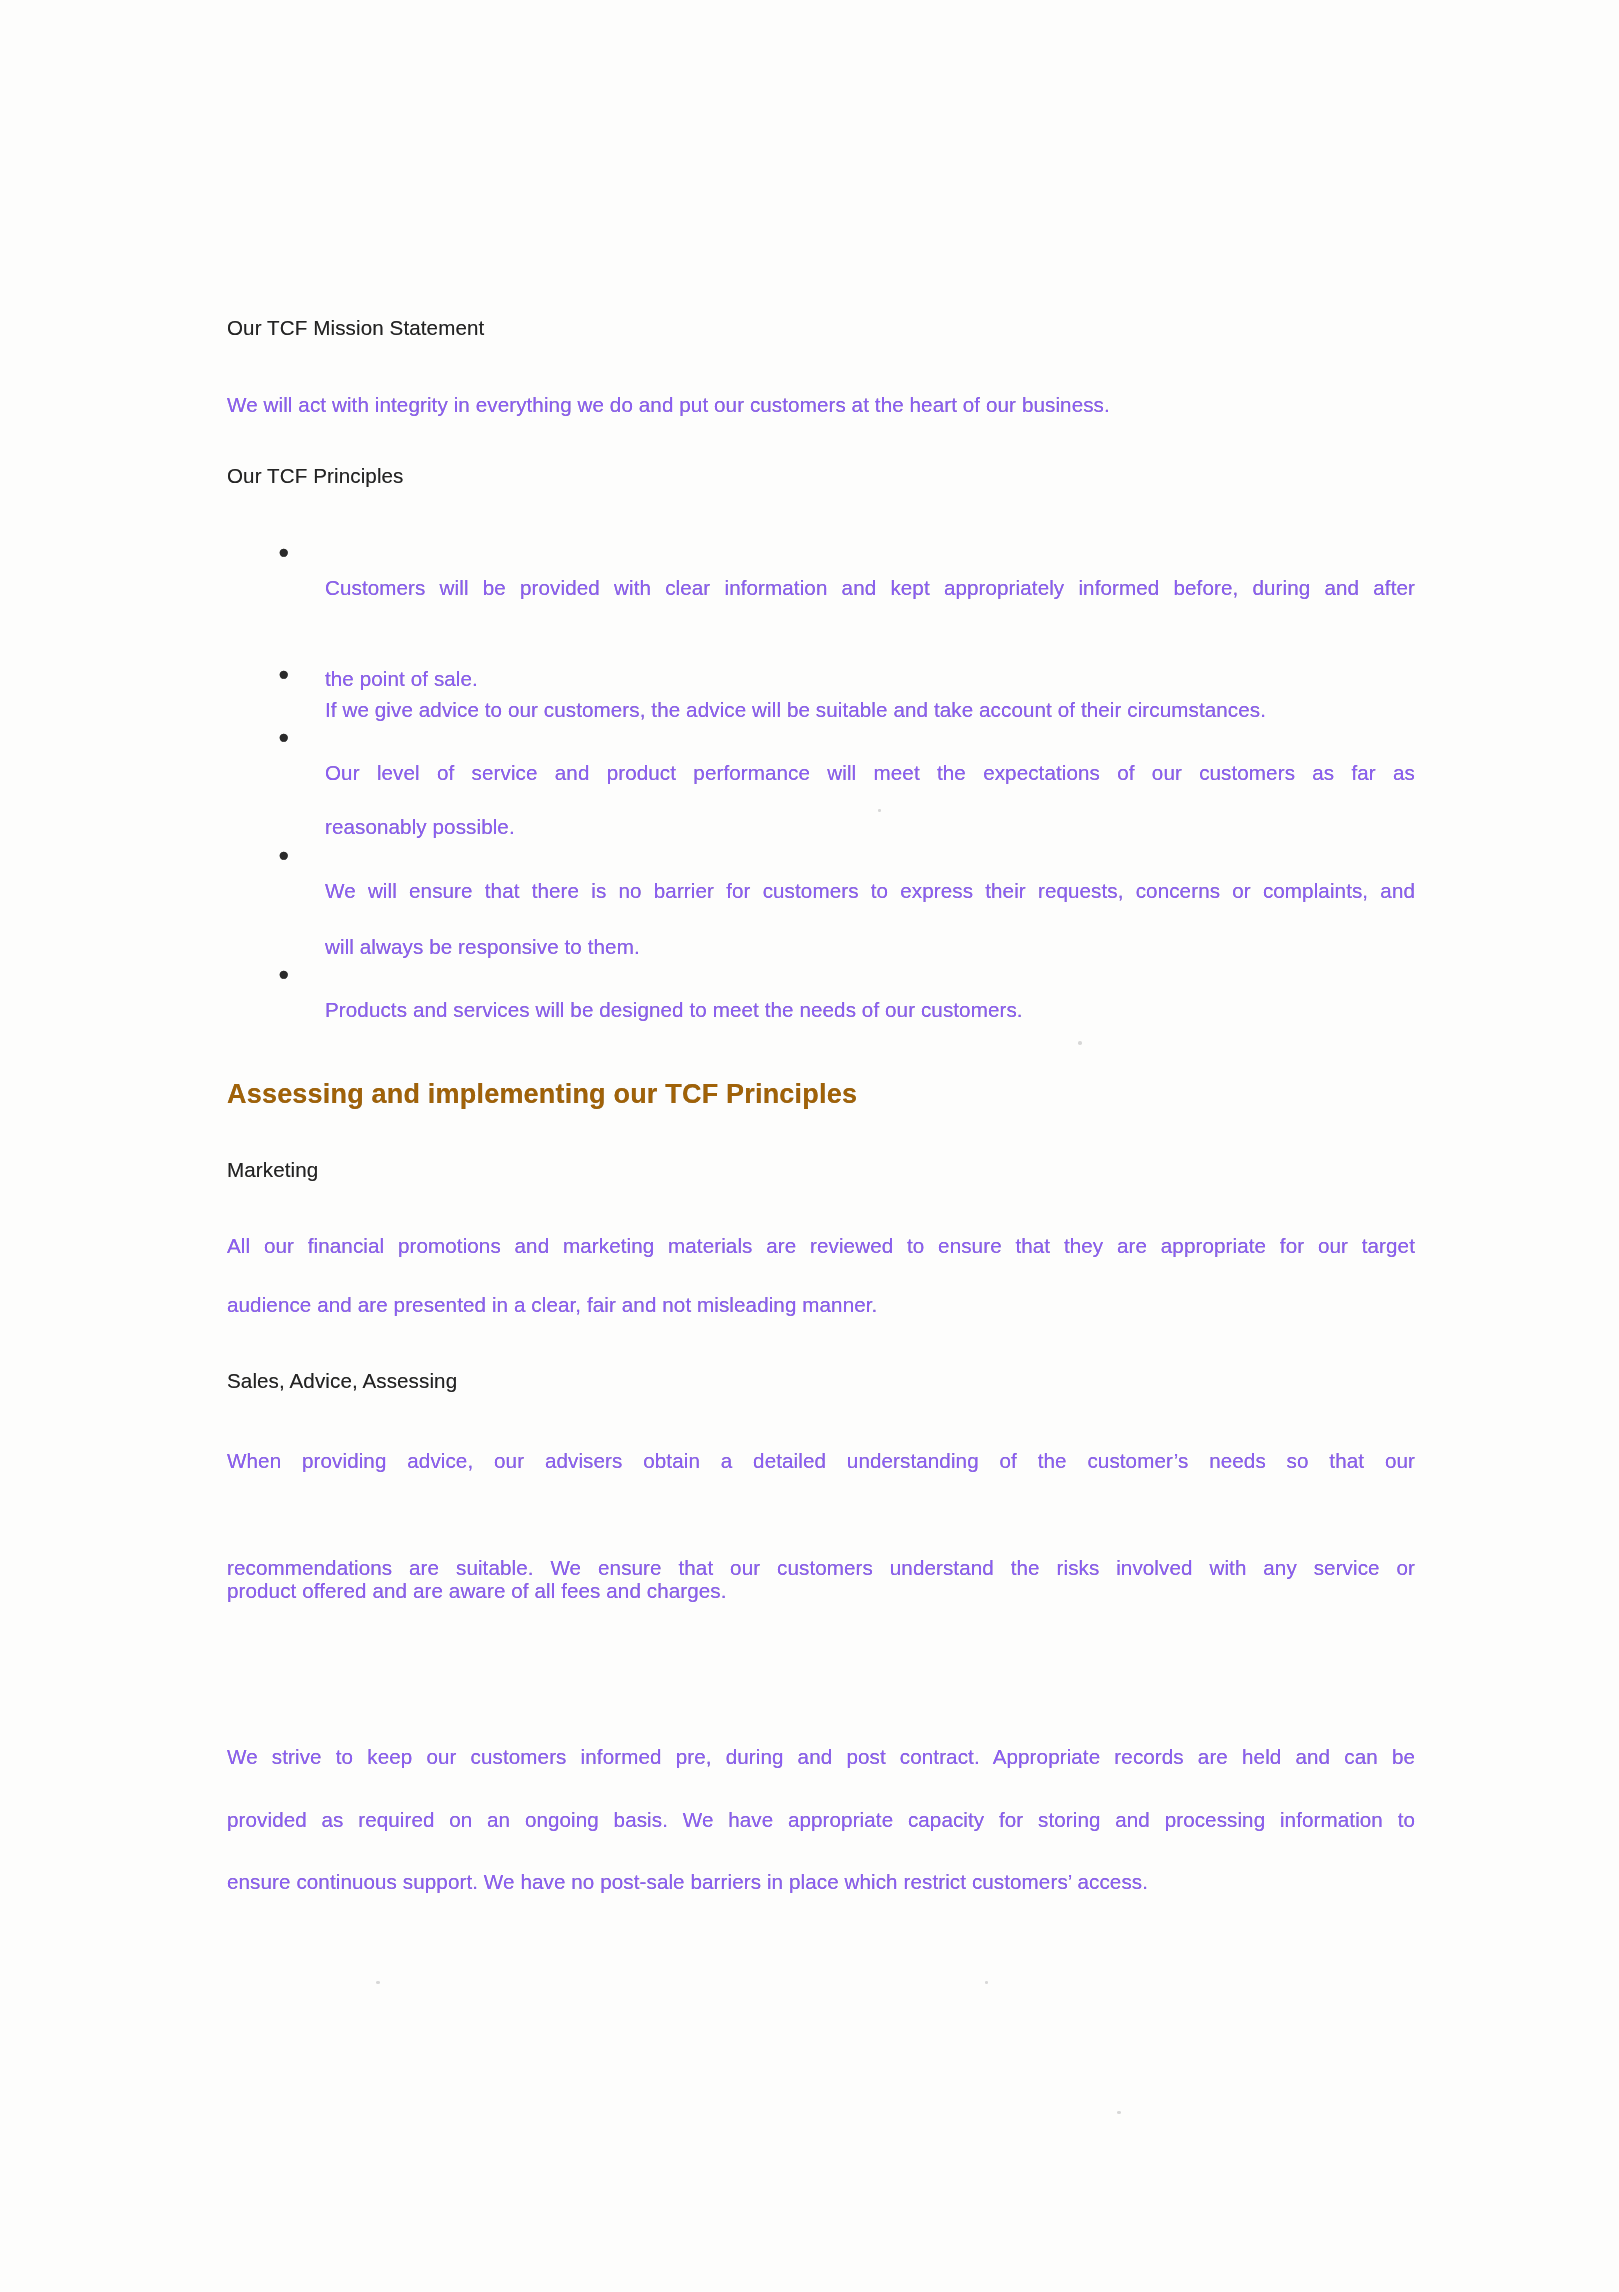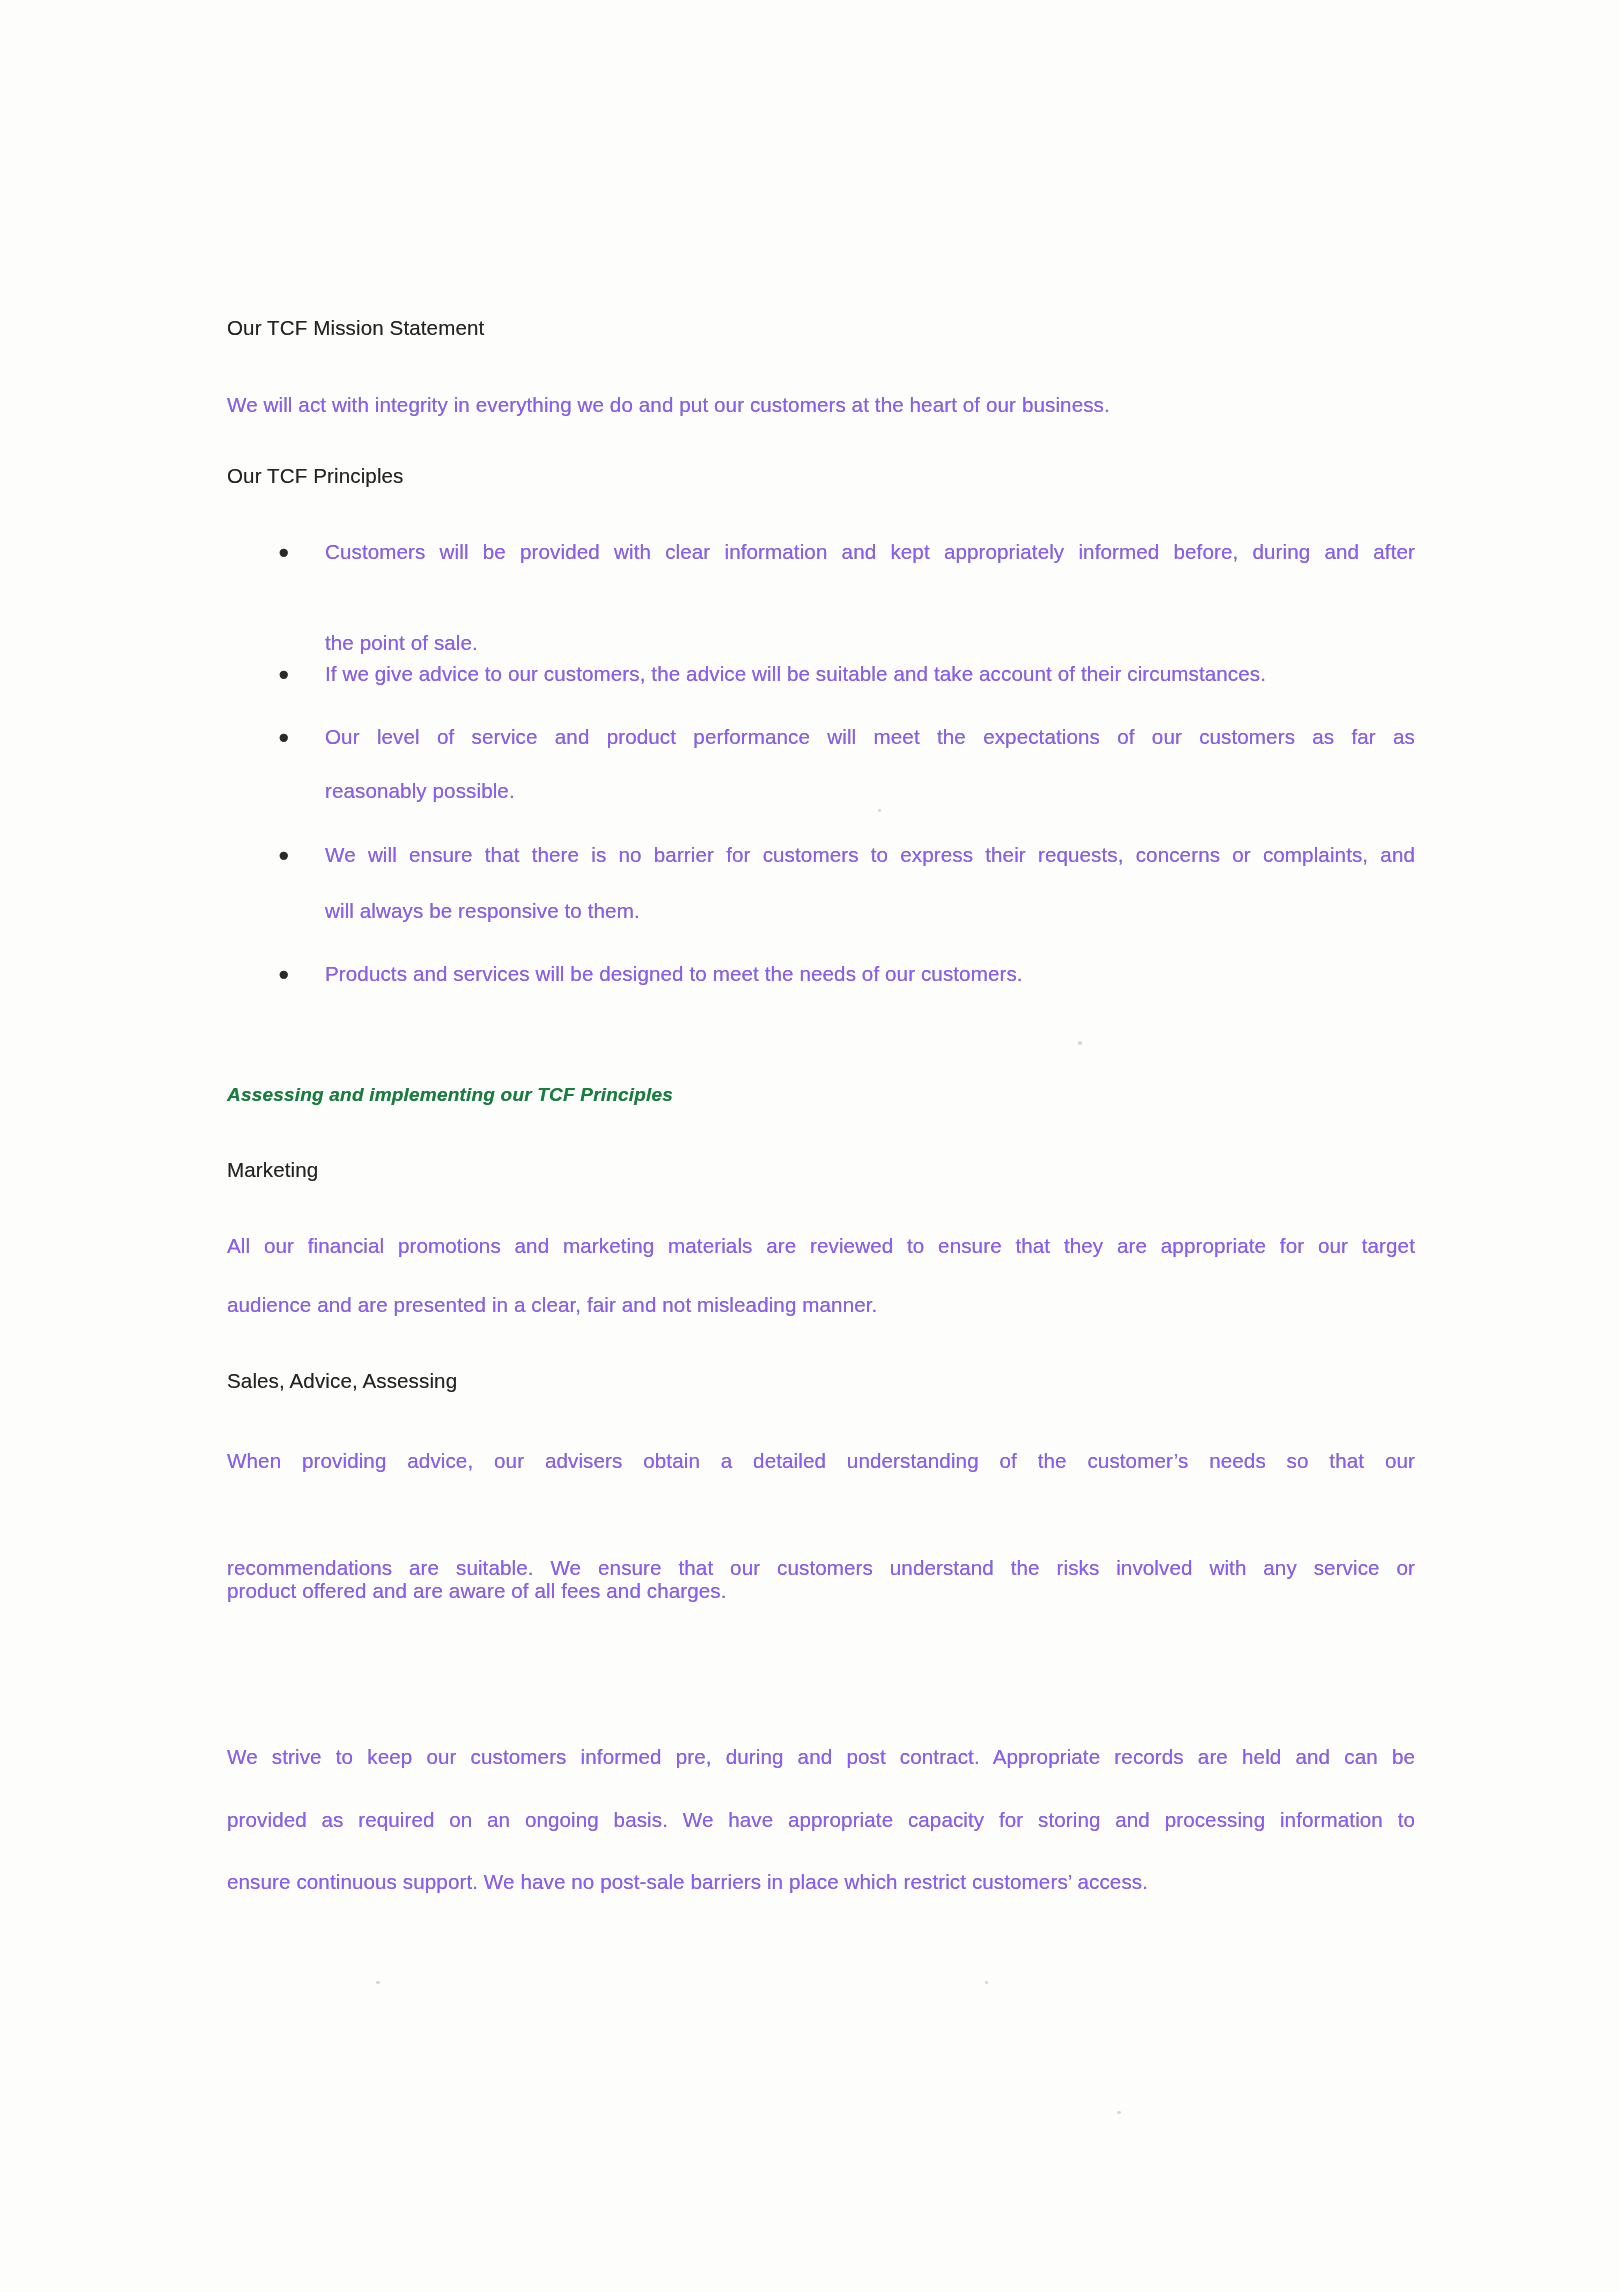--- a/index.html
+++ b/index.html
@@ -22,43 +22,43 @@
     width: 1188px;
     font-size: 20.6px;
     line-height: 30px;
     color: #8b5cf6;
     text-shadow: 0 0 0.5px rgba(40,40,40,0.55);
     letter-spacing: 0.1px;
   }
   .bullet-line {
     left: 325px;
     width: 1090px;
+    margin-top: 36px;
   }
   .bullet-marker {
     position: absolute;
     left: 278px;
     width: 21.5px;
     font-size: 19px;
     line-height: 30px;
     color: #2a2a2a;
     text-shadow: 0 0 0.5px rgba(40,40,40,0.55);
   }
   .just {
     text-align: justify;
     text-align-last: justify;
     text-justify: inter-word;
   }
   .bold { font-weight: 400; color: #242424; }
   .h-main {
-    font-size: 19px;
+    font-size: 27px;
     line-height: 43px;
     font-weight: 700;
     letter-spacing: 0.2px;
-    color: #15803d;
-    font-style: italic;
+    color: #a16207;
   }
   .speck {
     position: absolute;
     border-radius: 50%;
     background: rgba(120,120,120,0.28);
   }
 </style>
 </head>
 <body>
 

